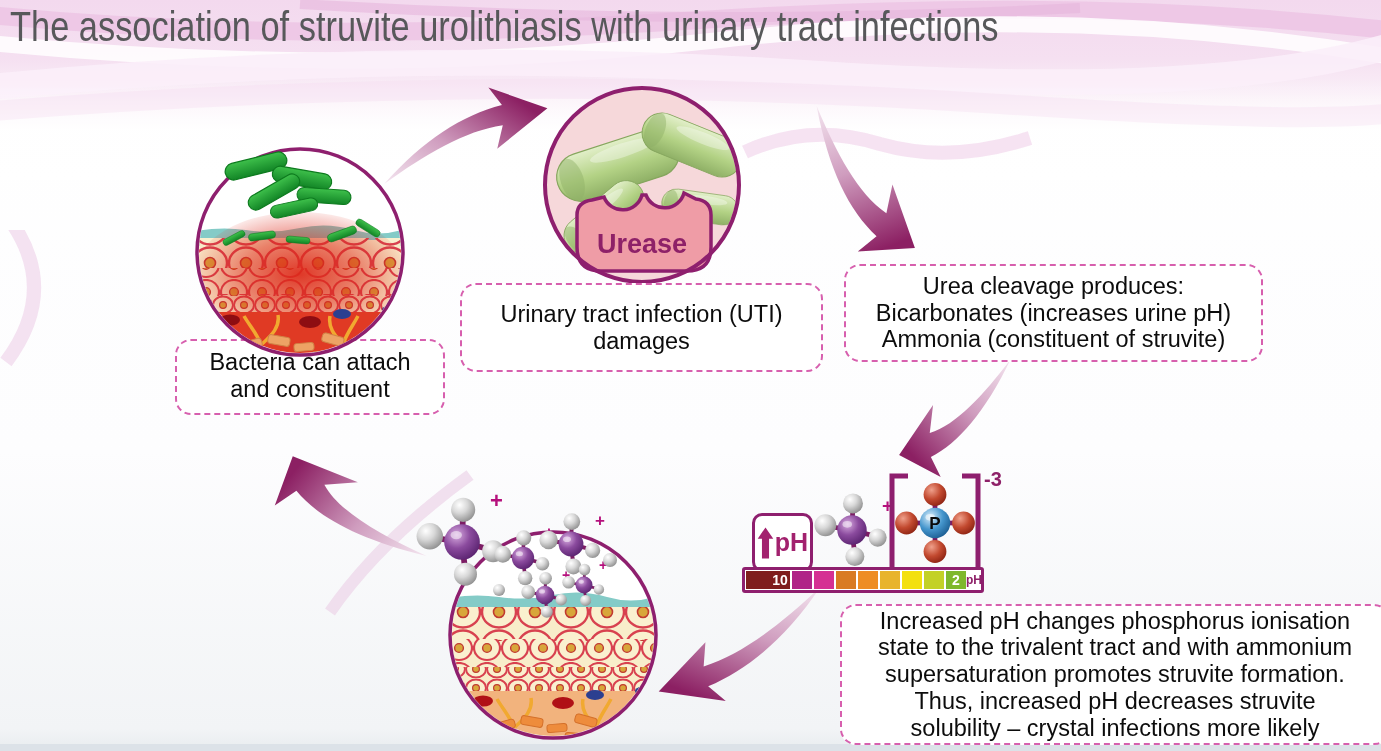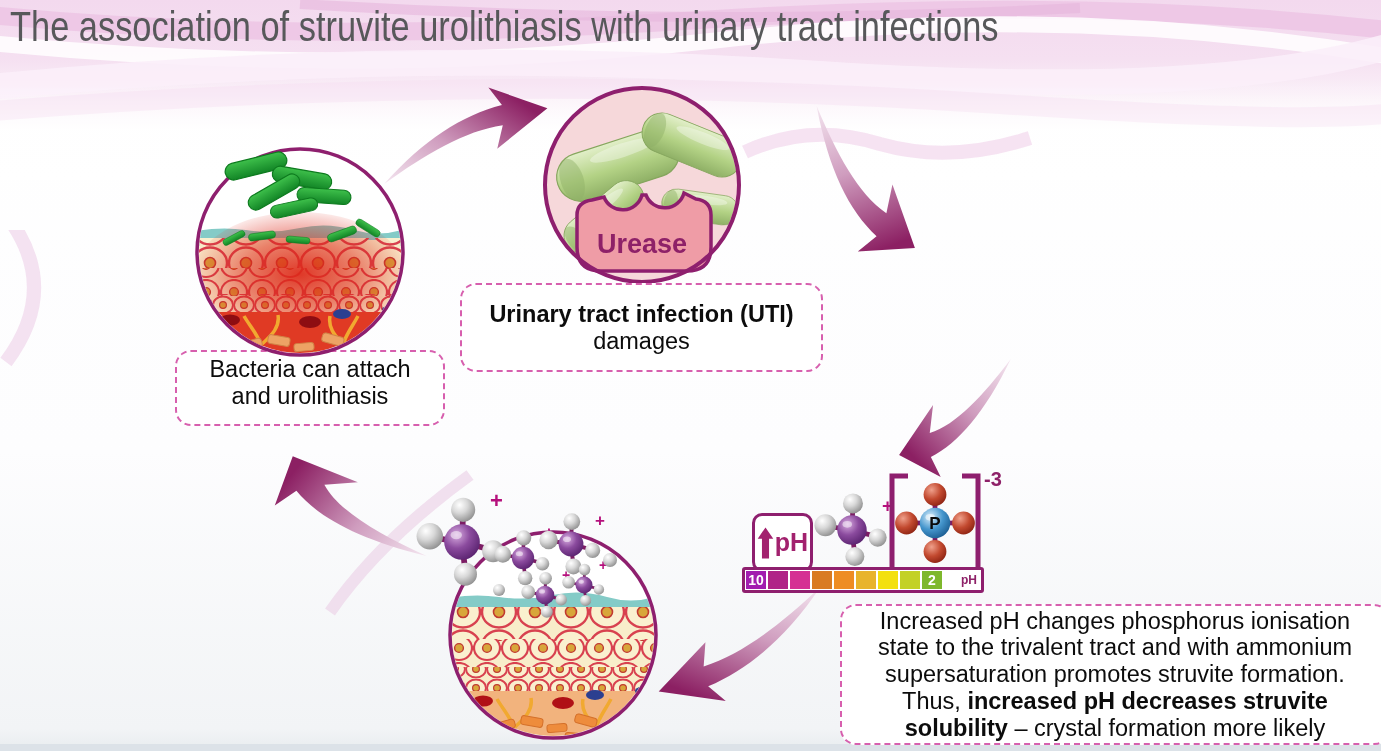--- a/index.html
+++ b/index.html
@@ -7,21 +7,21 @@
   .canvas{position:relative;width:1381px;height:751px;overflow:hidden;
           background:linear-gradient(180deg,#ffffff 0%,#fdfdfe 60%,#f2f4f6 97%,#e8ecef 100%);}
   .abs{position:absolute;}
   svg{display:block;}
   .page-title{position:absolute;left:10px;top:2px;font-size:43px;color:#57585a;
       white-space:nowrap;transform:scaleX(.8);transform-origin:left center;letter-spacing:0px;}
   
   .dbox{position:absolute;background:#ffffff;border:2px dashed #d75fae;border-radius:16px;
         box-sizing:border-box;font-size:23.5px;line-height:1.14;color:#0c0c0c;text-align:center;
         display:flex;flex-direction:column;justify-content:center;padding:4px 8px;z-index:5;}
-  .dbox b{font-weight:bold;}
+  .dbox b{font-weight:normal;}
   .ln{white-space:nowrap;}
   
   .arrow{position:absolute;z-index:2;overflow:visible;}
   .arrow svg{overflow:visible;}
   
   .art{position:absolute;z-index:4;}
   .molecules{position:absolute;z-index:6;}
   
   .ph-up-box{position:absolute;left:752px;top:513px;width:55px;height:53px;border:3px solid #8e1f6e;
        border-radius:10px;background:#fff;z-index:4;display:flex;align-items:center;justify-content:center;gap:1px;}
@@ -330,47 +330,52 @@
   <svg class="art" style="left:878px;top:462px;" width="135" height="124" viewBox="0 0 135 124">
     <path d="M30,14 L14,14 L14,108 L30,108" stroke="#8e1f6e" stroke-width="5" fill="none"></path>
     <path d="M84,14 L100,14 L100,108 L84,108" stroke="#8e1f6e" stroke-width="5" fill="none"></path>
     <text x="106" y="24" font-size="20" font-weight="bold" fill="#8e2168">-3</text>
     <use href="#po4g" transform="translate(57 61) scale(0.95)"></use>
     <text x="57" y="67" text-anchor="middle" font-size="17" font-weight="bold" fill="#0a0a0a">P</text>
   </svg>
 
   <div class="ph-scale">
     <div class="segs">
-        <div class="ph-seg" style="background: #a21caf;">10</div>
+        <div class="ph-seg" style="background: #7f1d1d; padding-left: 24px;">10</div>
         <div class="ph-seg" style="background: rgb(176, 35, 135);"></div>
         <div class="ph-seg" style="background: rgb(213, 48, 147);"></div>
         <div class="ph-seg" style="background: rgb(217, 123, 34);"></div>
         <div class="ph-seg" style="background: rgb(238, 141, 36);"></div>
         <div class="ph-seg" style="background: rgb(232, 180, 44);"></div>
         <div class="ph-seg" style="background: rgb(243, 224, 15);"></div>
         <div class="ph-seg" style="background: rgb(195, 209, 38);"></div>
         <div class="ph-seg" style="background: rgb(126, 184, 44);">2</div>
       </div>
     <span class="ph-unit">pH</span>
   </div>
 
   <div class="dbox" style="left:460px;top:283px;width:363px;height:89px;z-index:5;">
     <div class="ln"><b>Urinary tract infection (UTI)</b></div>
     <div class="ln">damages</div>
   </div>
 
-
-  <div class="dbox" style="left:175px;top:350px;width:270px;height:76px;z-index:3;justify-content:flex-start;padding-bottom:10px;">
+  <div class="dbox" style="left:844px;top:264px;width:419px;height:98px;">
+    <div class="ln">Urea cleavage produces:</div>
+    <div class="ln"><b>Bicarbonates</b><span> (increases urine pH)</span></div>
+    <div class="ln"><b>Ammonia</b><span> (constituent of struvite)</span></div>
+  </div>
+
+  <div class="dbox" style="left:175px;top:339px;width:270px;height:76px;z-index:3;justify-content:flex-end;padding-bottom:10px;">
     <div class="ln">Bacteria can attach</div>
-    <div class="ln">and urolithiasis</div>
+    <div class="ln">and constituent</div>
   </div>
 
 
   <div class="dbox" style="left:840px;top:604px;width:550px;height:141px;">
     <div class="ln">Increased pH changes phosphorus ionisation</div>
     <div class="ln">state to the trivalent tract and with ammonium</div>
     <div class="ln">supersaturation promotes struvite formation.</div>
     <div class="ln"><span>Thus, </span><b>increased pH decreases struvite</b></div>
-    <div class="ln"><b>solubility</b><span> – crystal formation more likely</span></div>
+    <div class="ln"><b>solubility</b><span> – crystal infections more likely</span></div>
   </div>
 
   <div class="bottom-strip"></div>
 </div>
 
 </body></html>

